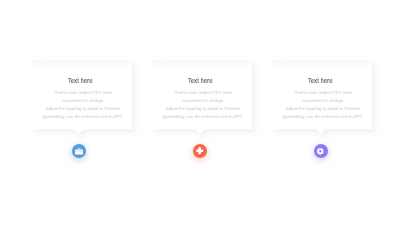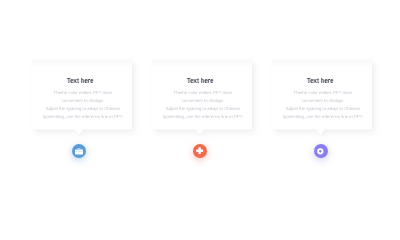--- a/index.html
+++ b/index.html
@@ -1,21 +1,21 @@
 <!DOCTYPE html>
 <html><head>
 <meta charset="utf-8">
 <style>
 html,body{margin:0;padding:0;}
 body{width:400px;height:225px;background:#ffffff;font-family:"Liberation Sans",sans-serif;overflow:hidden;-webkit-font-smoothing:antialiased;text-rendering:geometricPrecision;}
 .slide{position:relative;width:400px;height:225px;background:#ffffff;}
 .card{position:absolute;top:60px;width:100px;height:75px;}
 .bubble{position:absolute;left:-6px;top:-4px;width:114px;height:86px;filter:drop-shadow(3px 3.2px 3px rgba(118,120,132,0.095)) drop-shadow(1.4px 1.2px 1.4px rgba(118,120,132,0.035));}
 .bubble svg{display:block;}
-.title{position:absolute;left:-2px;width:100px;top:17.3px;text-align:center;font-size:7.4px;font-weight:bold;color:#3f4450;line-height:7.4px;opacity:0.999;}
+.title{position:absolute;left:-2px;width:100px;top:17.3px;text-align:center;font-size:7.4px;font-weight:normal;color:#3f4450;line-height:7.4px;opacity:0.999;}
 .title span{display:inline-block;transform:scaleX(0.82) translateZ(0);transform-origin:center;will-change:transform,opacity;opacity:0.999;}
 .body{position:absolute;left:-2px;width:106px;top:29.4px;text-align:center;font-size:4.35px;line-height:7.75px;color:#c3c6cf;opacity:0.999;}
 .circle{position:absolute;width:14px;height:14px;border-radius:50%;display:flex;align-items:center;justify-content:center;}
 </style>
 </head>
 <body>
 
 <div class="slide">
   <div id="cards">
       <div class="card" style="left: 32px;">

